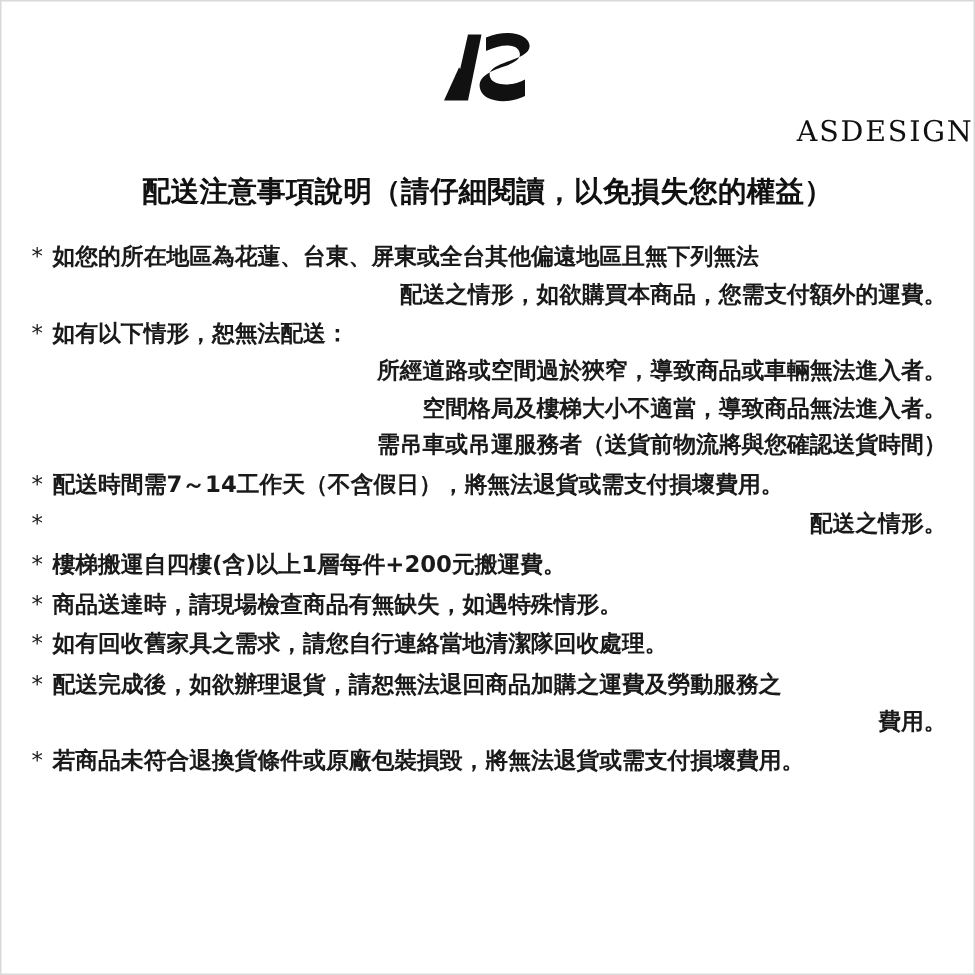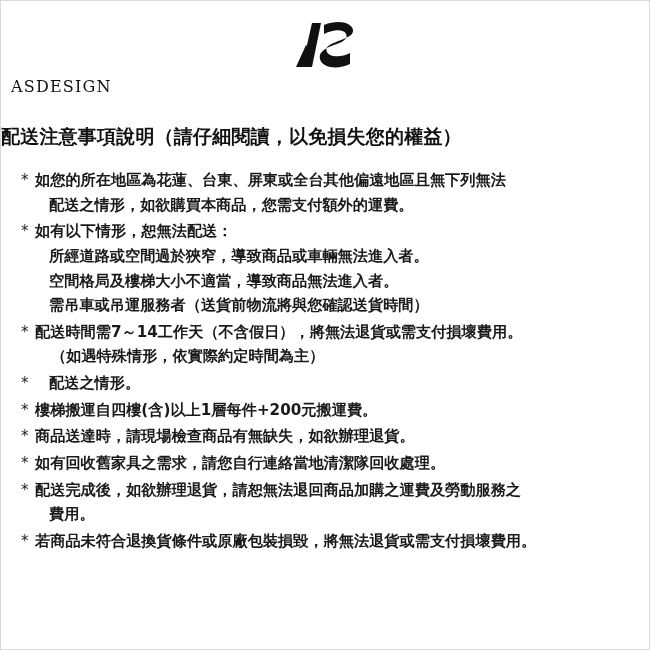--- a/index.html
+++ b/index.html
@@ -27,28 +27,28 @@
     text-align: center;
     padding-top: 20px;
   }
   .logo-mark {
     display: inline-block;
     line-height: 0;
   }
   .logo-word {
     margin-top: 4px;
     font-family: "DejaVu Serif", "Liberation Serif", serif;
-    font-size: 16px;
+    font-size: 19px;
     letter-spacing: 1.2px;
     color: #111111;
-    text-align: left;
-    padding-left: 10px;
+    text-align: right;
   }
   .doc-title {
-    margin-top: 28px;
+    margin-top: 16px;
+    text-align: center;
     font-size: 19px;
     font-weight: bold;
     color: #111111;
     letter-spacing: 0.2px;
   }
   .notes {
     margin: 18px 18px 0 20px;
   }
   .note {
     display: flex;
@@ -68,20 +68,21 @@
   .note .body {
     flex: 1 1 auto;
     font-weight: bold;
   }
   .note .body .ln {
     display: block;
     white-space: pre;
   }
   .note .body .ln.indent1 {
     text-indent: 14px;
+    text-align: right;
   }
   .note .body .ln.indent2 {
     text-indent: 16px;
   }
 </style>
 </head>
 <body>
 
 <div class="page">
 
@@ -114,39 +115,38 @@
           <span class="ln">如有以下情形，恕無法配送：</span>
           <span class="ln indent1">所經道路或空間過於狹窄，導致商品或車輛無法進入者。</span>
           <span class="ln indent1">空間格局及樓梯大小不適當，導致商品無法進入者。</span>
           <span class="ln indent1">需吊車或吊運服務者（送貨前物流將與您確認送貨時間）</span>
         </span>
       </div>
       <div class="note">
         <span class="bullet">*</span>
         <span class="body">
           <span class="ln">配送時間需7～14工作天（不含假日），將無法退貨或需支付損壞費用。</span>
-          <span class="ln indent2">（如遇特殊情形，依實際約定時間為主）</span>
         </span>
       </div>
       <div class="note">
         <span class="bullet">*</span>
         <span class="body">
           <span class="ln indent1">配送之情形。</span>
         </span>
       </div>
       <div class="note">
         <span class="bullet">*</span>
         <span class="body">
           <span class="ln">樓梯搬運自四樓(含)以上1層每件+200元搬運費。</span>
         </span>
       </div>
       <div class="note">
         <span class="bullet">*</span>
         <span class="body">
-          <span class="ln">商品送達時，請現場檢查商品有無缺失，如欲辦理退貨。</span>
+          <span class="ln">商品送達時，請現場檢查商品有無缺失，如遇特殊情形。</span>
         </span>
       </div>
       <div class="note">
         <span class="bullet">*</span>
         <span class="body">
           <span class="ln">如有回收舊家具之需求，請您自行連絡當地清潔隊回收處理。</span>
         </span>
       </div>
       <div class="note">
         <span class="bullet">*</span>

